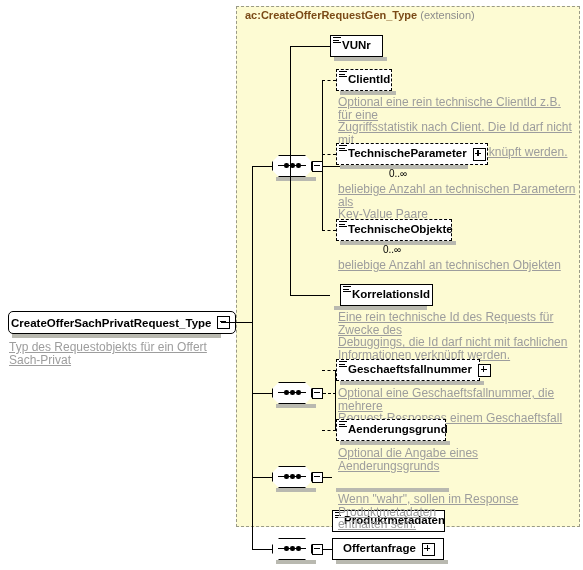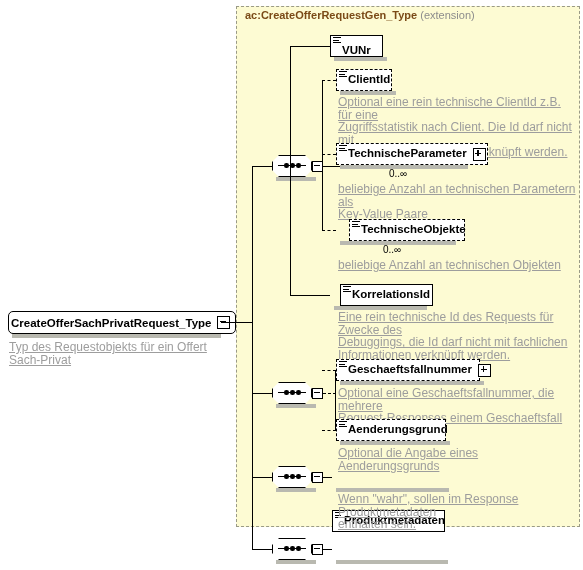--- a/index.html
+++ b/index.html
@@ -285,21 +285,21 @@
 
   <div class="ln h" style="left:290px; top:46px; width:40px;"></div>
   <div class="ln dash-h" style="left:322px; top:80px; width:14px;"></div>
   <div class="ln dash-h" style="left:322px; top:154px; width:14px;"></div>
   <div class="ln dash-h" style="left:322px; top:230px; width:14px;"></div>
   <div class="ln h" style="left:290px; top:295px; width:40px;"></div>
   <div class="ln v" style="left:322px; top:80px; height:150px;"></div>
   <div class="ln v" style="left:290px; top:166px; height:129px;"></div>
 
   <div class="node-shadow" style="left:334px; top:57px; width:53px; height:4px;"></div>
-  <div class="node" style="left:330px; top:35px; width:53px;align-items:flex-end;">
+  <div class="node" style="left:330px; top:35px; width:53px;">
     <span class="el-icon">
         <i></i>
         <i></i>
         <i></i>
       </span>
     <span class="lbl">VUNr</span>
   </div>
 
   <div class="node-shadow" style="left:340px; top:91px; width:56px; height:4px;"></div>
   <div class="node optional" style="left:336px; top:69px; width:56px;">
@@ -322,21 +322,21 @@
         <i></i>
       </span>
     <span class="lbl">TechnischeParameter</span>
     <span class="pm-box plus"></span>
   </div>
   <div class="card" style="left:389px; top:168px;">0..∞</div>
   <div class="doc" style="left:338px; top:183px; width:238px;">beliebige Anzahl an technischen Parametern als
 Key-Value Paare</div>
 
   <div class="node-shadow" style="left:340px; top:241px; width:116px; height:4px;"></div>
-  <div class="node optional" style="left:336px; top:219px; width:116px;margin-left:13px;">
+  <div class="node optional" style="left:336px; top:219px; width:116px;">
     <span class="el-icon">
         <i></i>
         <i></i>
         <i></i>
       </span>
     <span class="lbl">TechnischeObjekte</span>
   </div>
   <div class="card" style="left:383px; top:244px;">0..∞</div>
   <div class="doc" style="left:338px; top:259px; width:238px;">beliebige Anzahl an technischen Objekten</div>
 
@@ -419,14 +419,18 @@
     <div class="oct"></div>
     <div class="octline"></div>
     <div class="dot d1"></div>
     <div class="dot d2"></div>
     <div class="dot d3"></div>
     <div class="sqbox"></div>
   </div>
   <div class="ln h" style="left:323px; top:549px; width:9px;"></div>
 
   <div class="node-shadow" style="left:336px; top:560px; width:112px; height:4px;"></div>
+  <div class="node" style="left:332px; top:538px; width:112px; padding-left:10px;">
+    <span class="lbl">Offertanfrage</span>
+    <span class="pm-box plus"></span>
+  </div>
 
 </div>
 
 </body></html>

